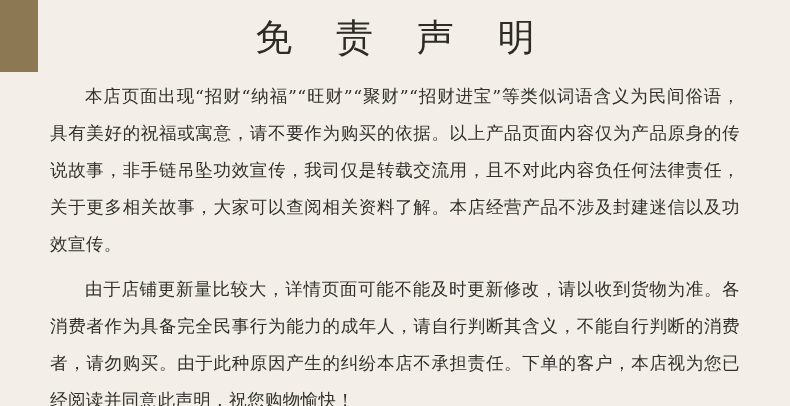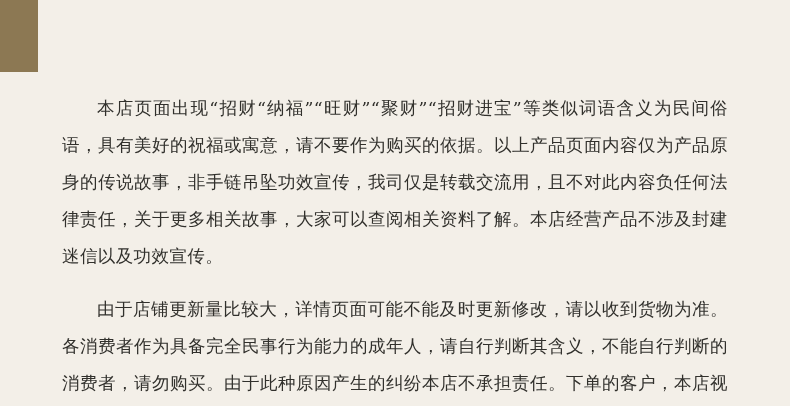--- a/index.html
+++ b/index.html
@@ -52,39 +52,42 @@
   .body-text {
     position: absolute;
     left: 0;
     top: 74px;
     width: 790px;
     padding: 0 46px;
     box-sizing: border-box;
     color: #31302c;
   }
   .para {
-    margin: 16px;
+    margin: 4px;
     font-size: 17.5px;
     line-height: 37px;
     text-align: justify;
     text-align-last: left;
     text-indent: 2em;
     letter-spacing: 0.4px;
     font-family: "DejaVu Serif", "Liberation Serif", serif;
   }
   .para + .para {
     margin-top: 8px;
   }
 </style>
 </head>
 <body>
 
 <div class="page">
 
   <div class="left-bar"></div>
 
+  <div class="title-area">
+    <h1 class="title">免 责 声 明</h1>
+  </div>
 
   <div class="body-text">
     <p class="para">本店页面出现“招财“纳福”“旺财”“聚财”“招财进宝”等类似词语含义为民间俗语，具有美好的祝福或寓意，请不要作为购买的依据。以上产品页面内容仅为产品原身的传说故事，非手链吊坠功效宣传，我司仅是转载交流用，且不对此内容负任何法律责任，关于更多相关故事，大家可以查阅相关资料了解。本店经营产品不涉及封建迷信以及功效宣传。</p>
     <p class="para">由于店铺更新量比较大，详情页面可能不能及时更新修改，请以收到货物为准。各消费者作为具备完全民事行为能力的成年人，请自行判断其含义，不能自行判断的消费者，请勿购买。由于此种原因产生的纠纷本店不承担责任。下单的客户，本店视为您已经阅读并同意此声明，祝您购物愉快！</p>
   </div>
 
 </div>
 
 </body></html>

